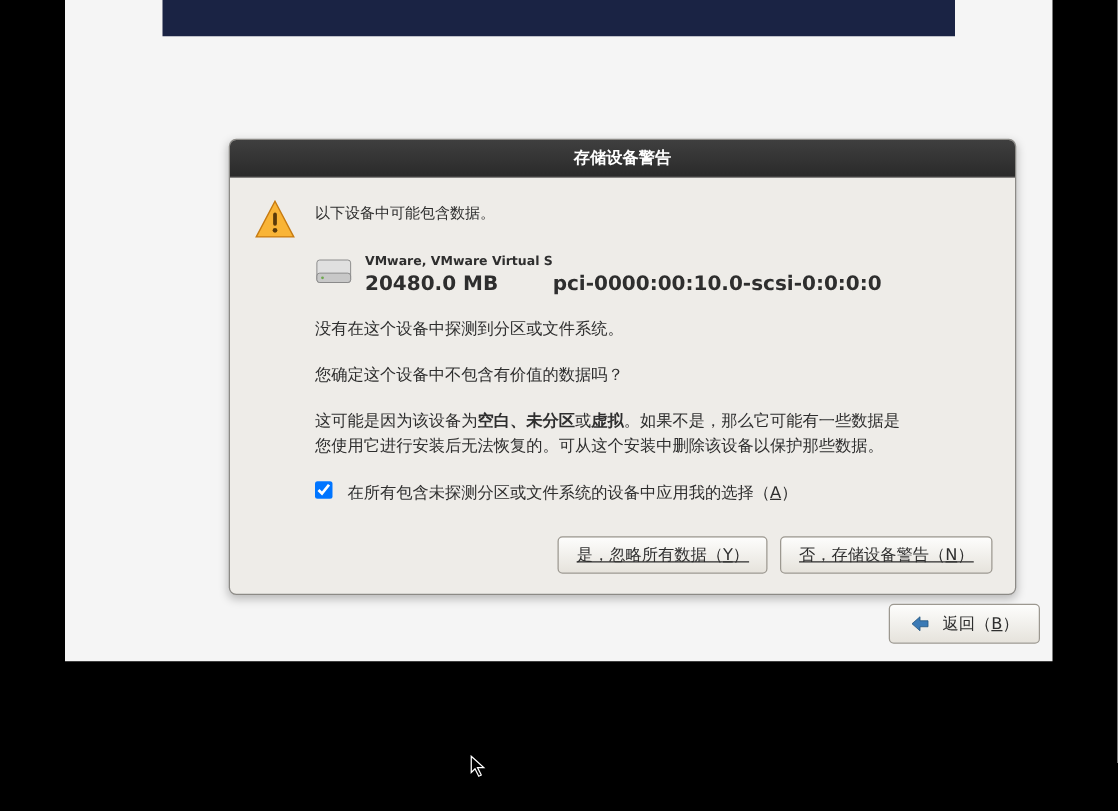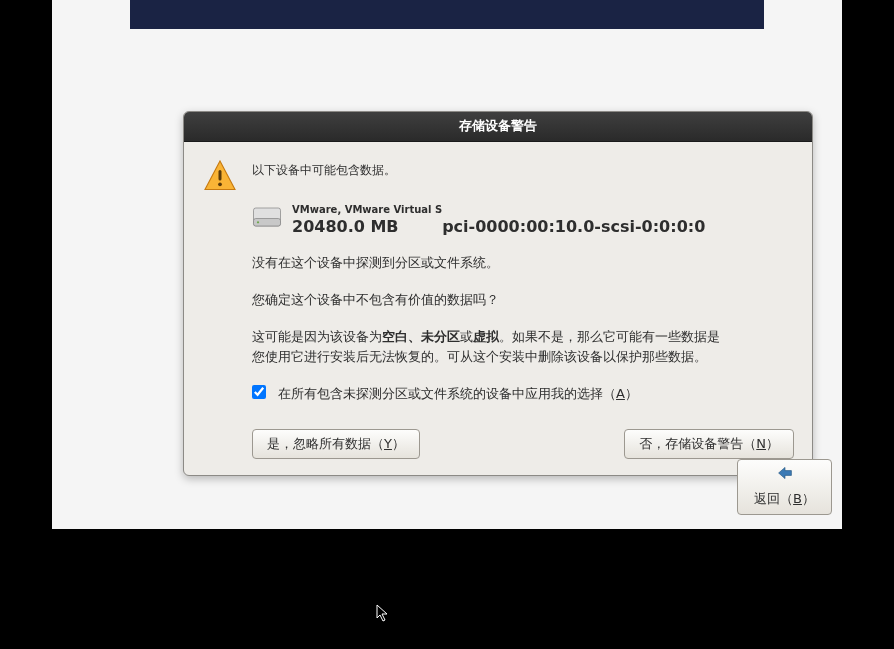--- a/index.html
+++ b/index.html
@@ -114,22 +114,23 @@
     }
     .checkbox-row input[type="checkbox"] {
       width: 14px;
       height: 14px;
     }
     .underline-mn {
       text-decoration: underline;
     }
     .button-row {
       display: flex;
-      justify-content: space-between;
+      justify-content: flex-end;
       gap: 10px;
+      text-decoration: underline;
     }
     .btn {
       background: linear-gradient(to bottom, #fdfdfc, #e6e3dc);
       border: 1px solid #9c9890;
       border-radius: 4px;
       padding: 5px 14px;
       font-size: 13px;
       color: #2e2e2e;
       cursor: pointer;
       font-family: inherit;
@@ -146,21 +147,20 @@
       border: 1px solid #9c9890;
       border-radius: 4px;
       padding: 6px 16px;
       font-size: 13px;
       color: #2e2e2e;
       cursor: pointer;
       display: flex;
       align-items: center;
       gap: 10px;
       font-family: inherit;
-      flex-direction: column;
     }
     .arrow-left svg, .arrow-right svg {
       width: 16px;
       height: 14px;
       display: block;
     }
     .cursor {
       position: absolute;
       left: 376px;
       top: 604px;

